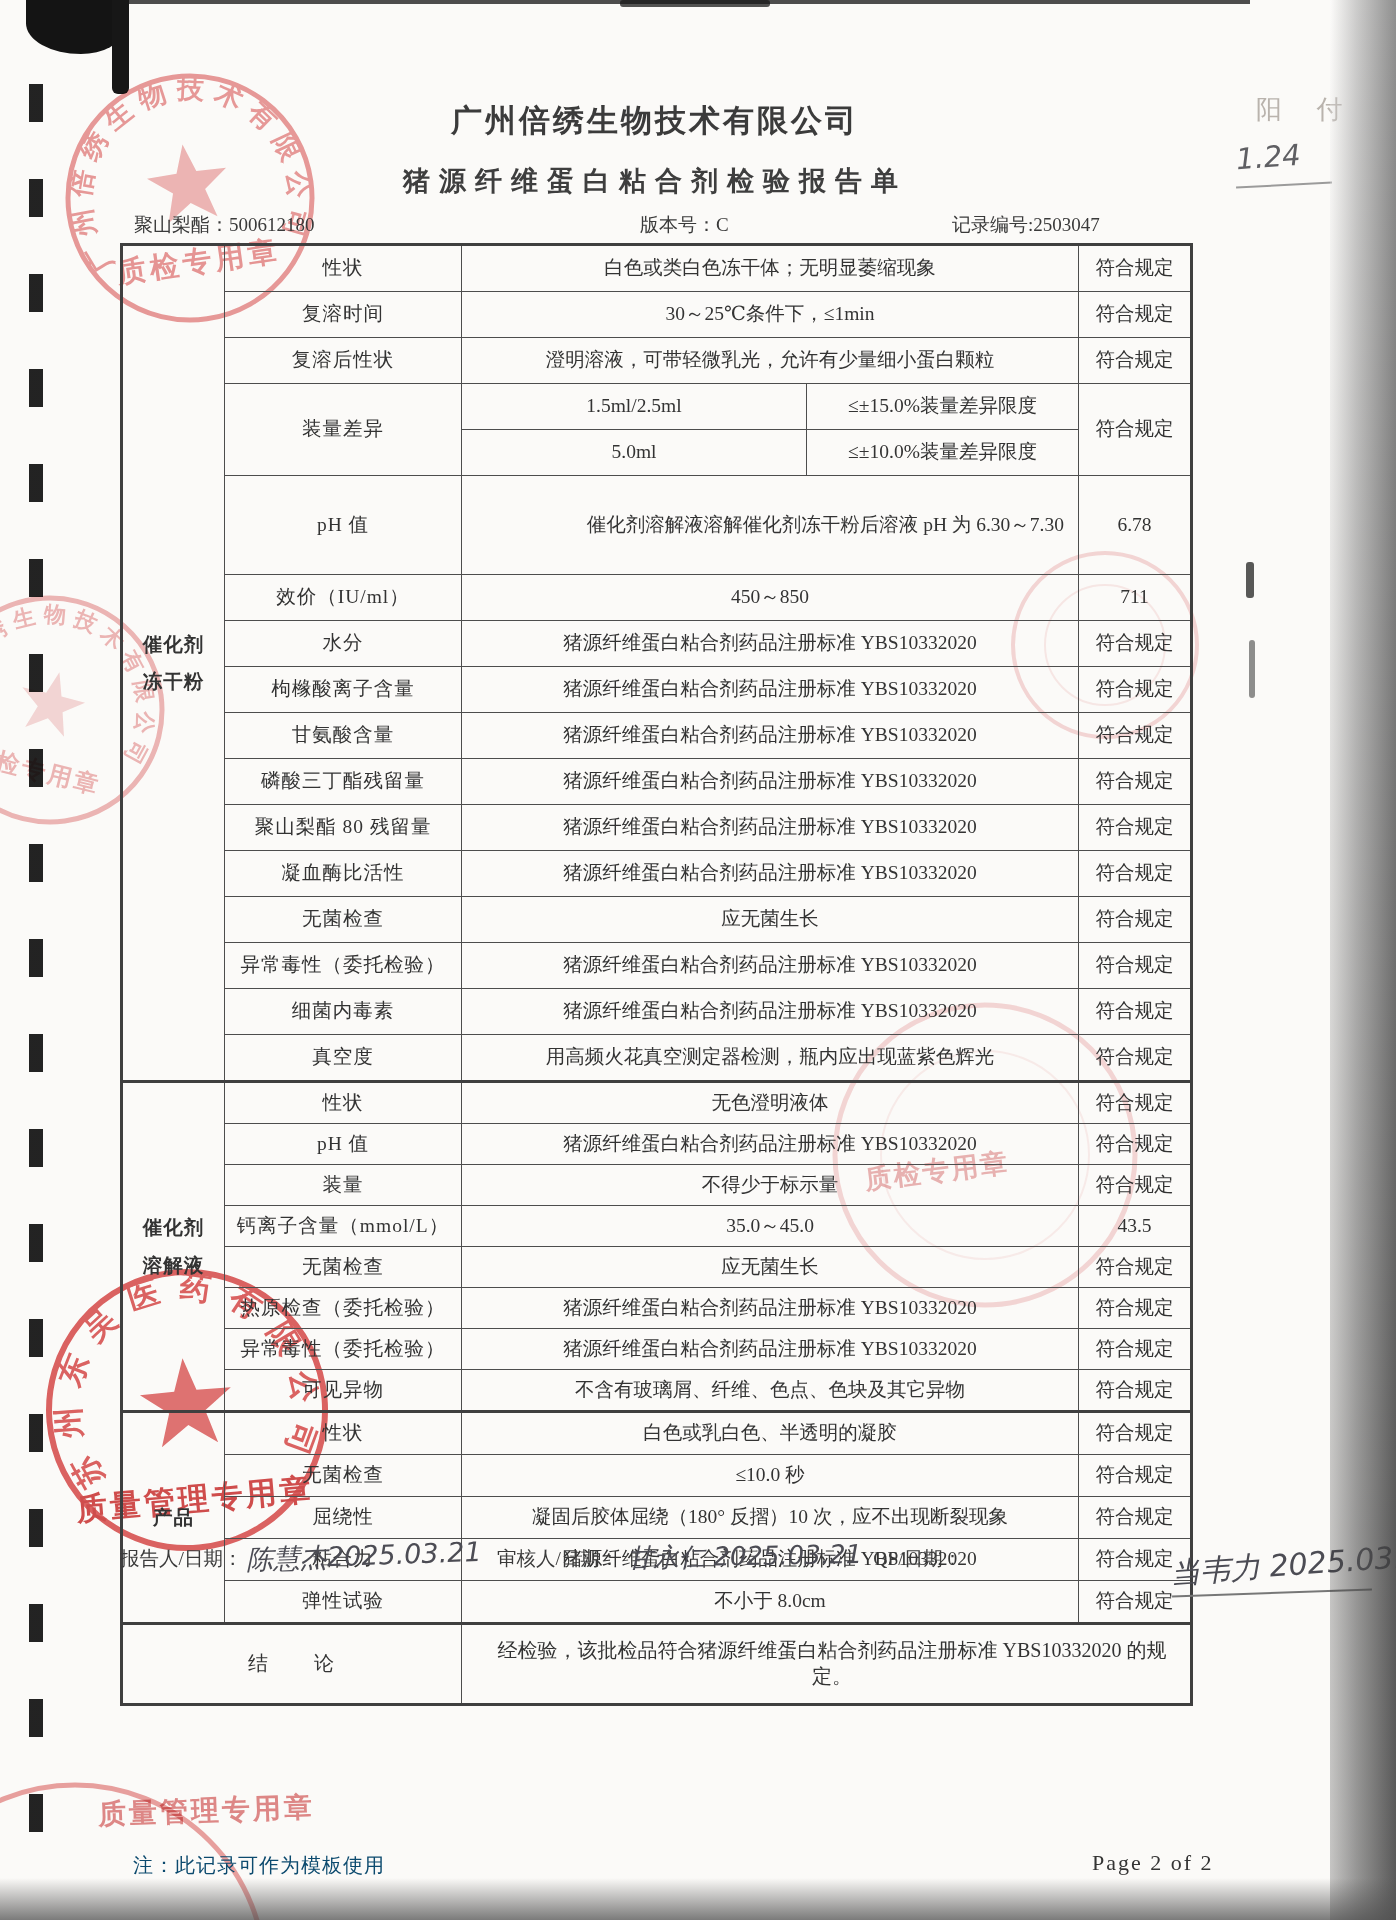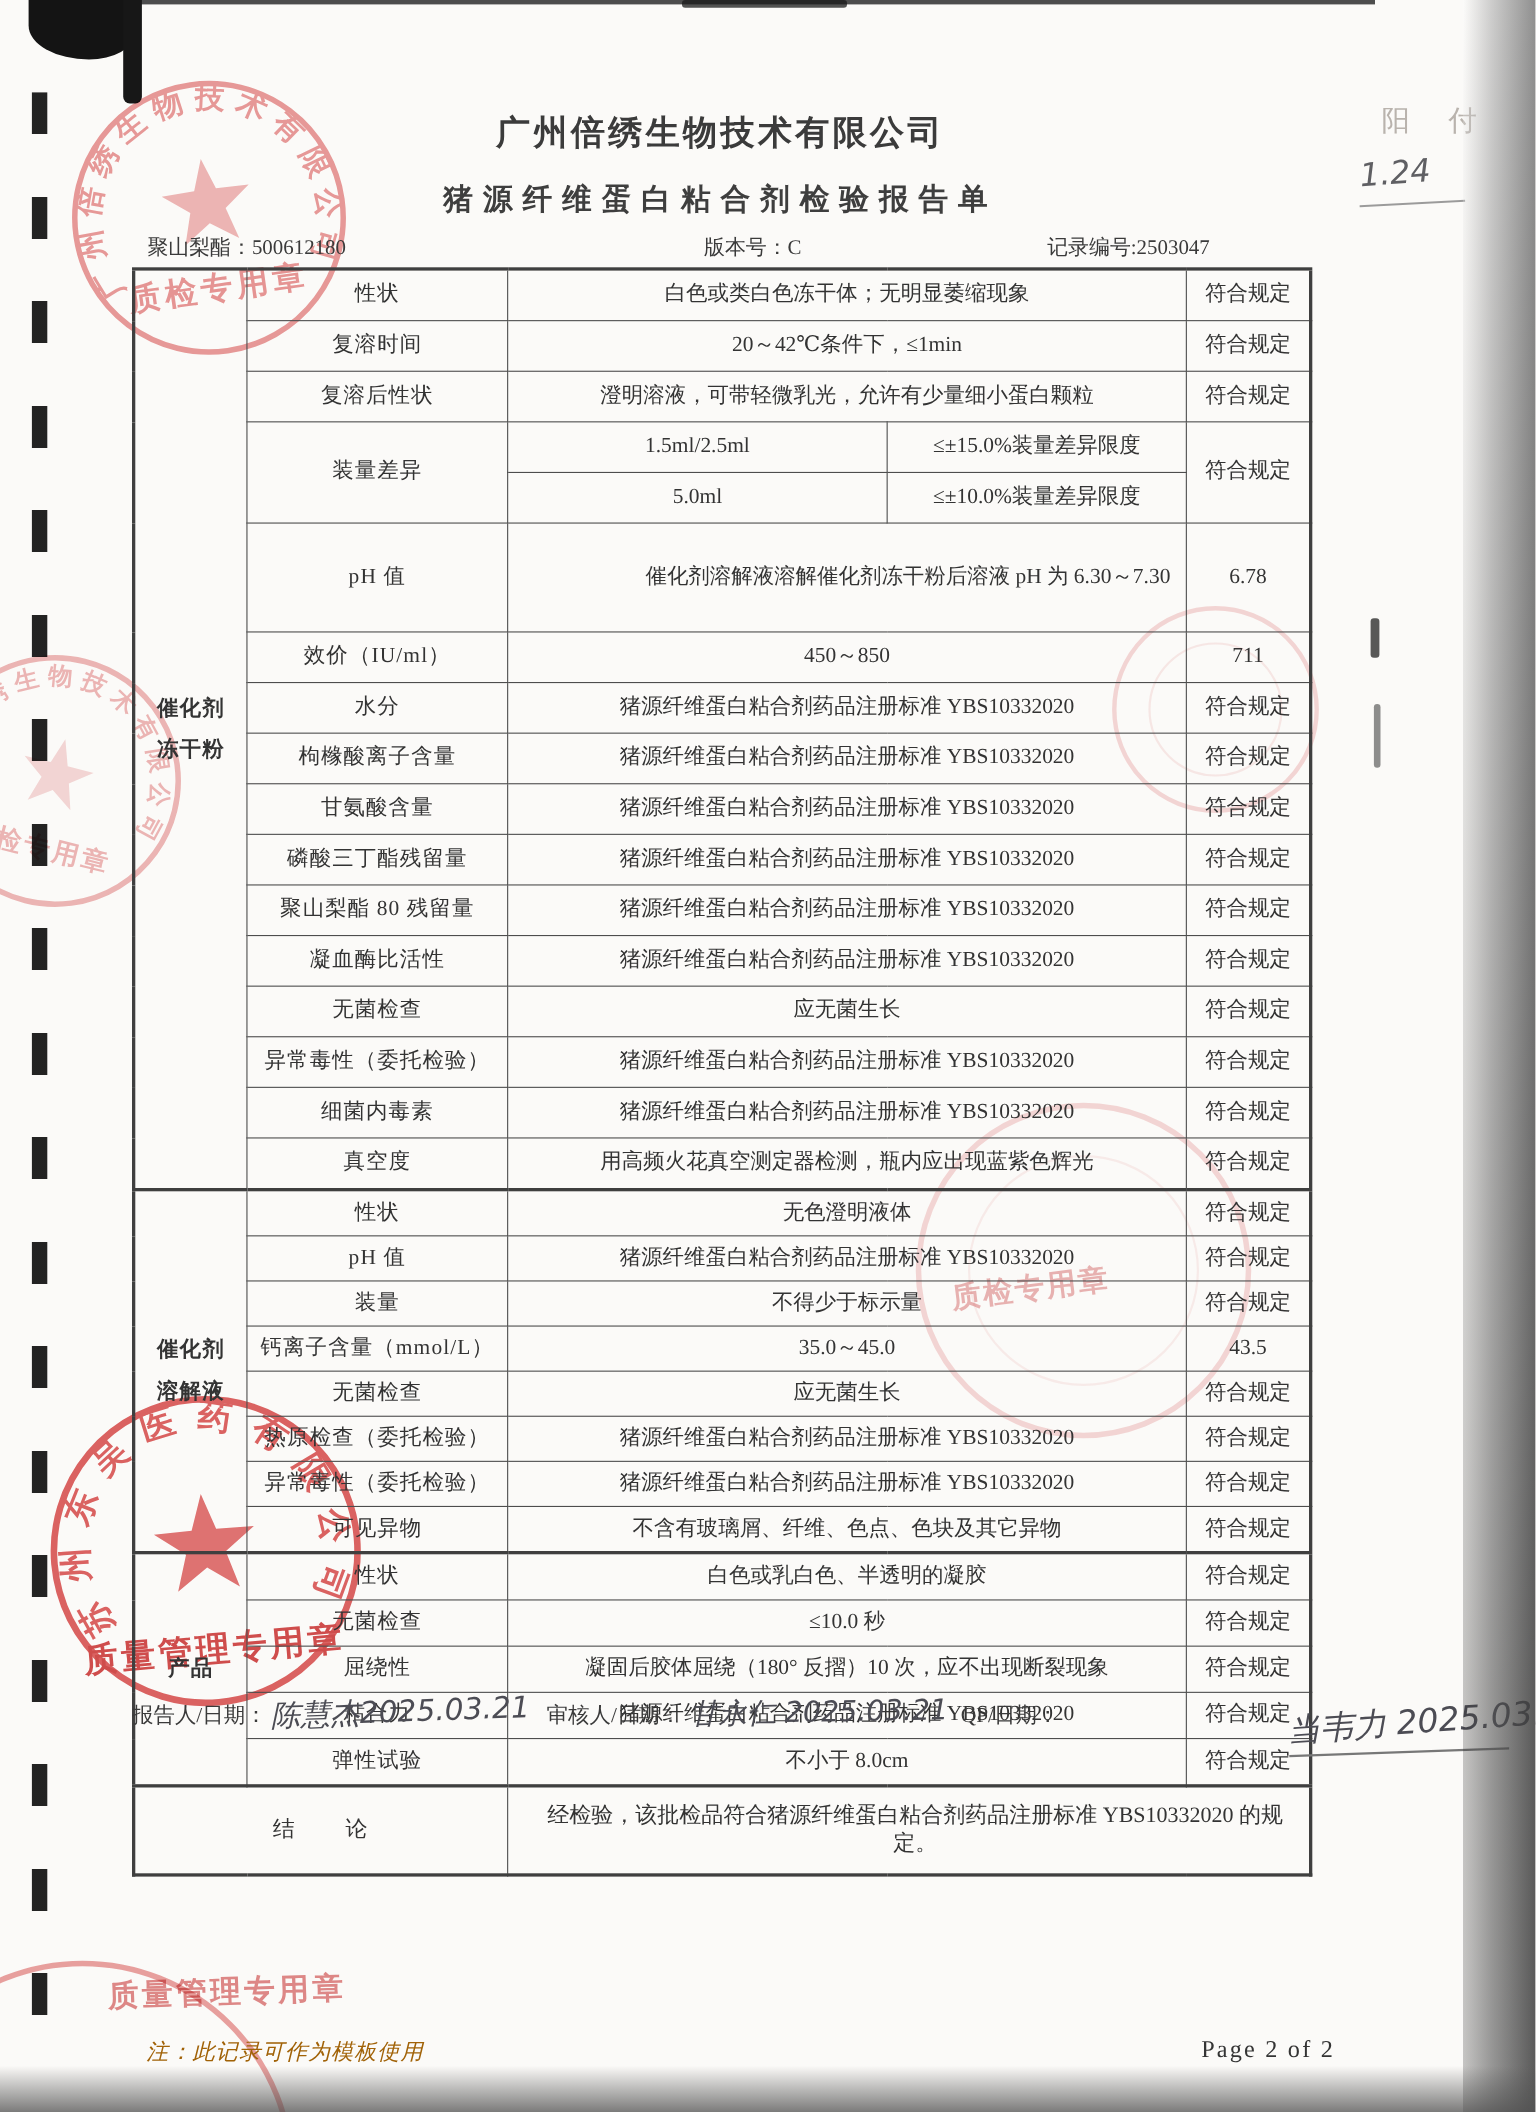--- a/index.html
+++ b/index.html
@@ -59,21 +59,21 @@
   
   .sig-row { position:absolute; left:120px; top:1538px; width:1260px; font-size:19.5px; color:#3a3a3a; white-space:nowrap; }
   .sig-label { display:inline-block; }
   .hand { font-family:"DejaVu Sans",sans-serif; font-style:italic; color:#4c4c54; }
   .sig-hand1 { display:inline-block; font-size:27px; transform:rotate(-2deg); margin:0 10px 0 4px; }
   .sig-hand2 { display:inline-block; font-size:26px; transform:rotate(-1deg); margin:0 6px 0 8px; }
   .sig-hand3 { position:absolute; left:1050px; top:6px; font-size:30px; transform:rotate(-4deg); }
   .sig-underline { position:absolute; left:1172px; top:1592px; width:200px; height:2px; background:#777; transform:rotate(-2deg); }
   
   .footer-source { position:absolute; left:133px; top:1816px; font-size:20px; color:#4a4a4a; letter-spacing:1px; }
-  .footer-note { position:absolute; left:133px; top:1852px; font-size:20px; color:#a16207; letter-spacing:1px;font-style:italic; }
+  .footer-note { position:absolute; left:133px; top:1852px; font-size:20px; color:#0c4a6e; letter-spacing:1px; }
   .page-num { position:absolute; left:1092px; top:1850px; font-size:22px; letter-spacing:2px; color:#343434; }
   
   .stamp { position:absolute; mix-blend-mode:multiply; pointer-events:none; }
   .stamp-text-bottom { position:absolute; left:98px; top:1792px; font-size:28px; font-weight:700; letter-spacing:3px;
     color:rgba(200,42,42,.55); transform:rotate(-2deg); mix-blend-mode:multiply; }
 </style>
 </head>
 <body>
 
 <div class="page">
@@ -165,21 +165,21 @@
           <td class="group-cell" rowspan="17">
             <div>催化剂</div>
             <div>冻干粉</div>
           </td>
           <td class="item-cell">性状</td>
           <td class="spec-cell" colspan="2">白色或类白色冻干体；无明显萎缩现象</td>
           <td class="result-cell">符合规定</td>
         </tr>
         <tr class="g0">
           <td class="item-cell">复溶时间</td>
-          <td class="spec-cell" colspan="2">20～42℃条件下，≤1min</td>
+          <td class="spec-cell" colspan="2">30～25℃条件下，≤1min</td>
           <td class="result-cell">符合规定</td>
         </tr>
         <tr class="g0">
           <td class="item-cell">复溶后性状</td>
           <td class="spec-cell" colspan="2">澄明溶液，可带轻微乳光，允许有少量细小蛋白颗粒</td>
           <td class="result-cell">符合规定</td>
         </tr>
         <tr class="g0">
           <td class="item-cell" rowspan="2">装量差异</td>
           <td>1.5ml/2.5ml</td>

